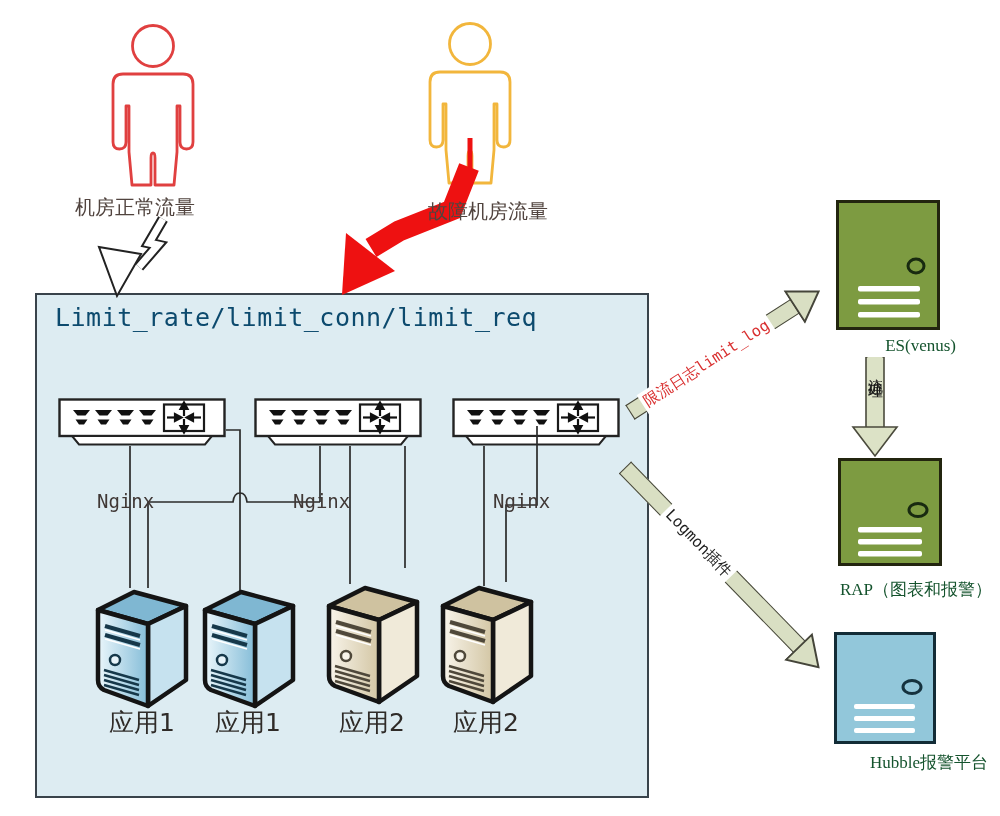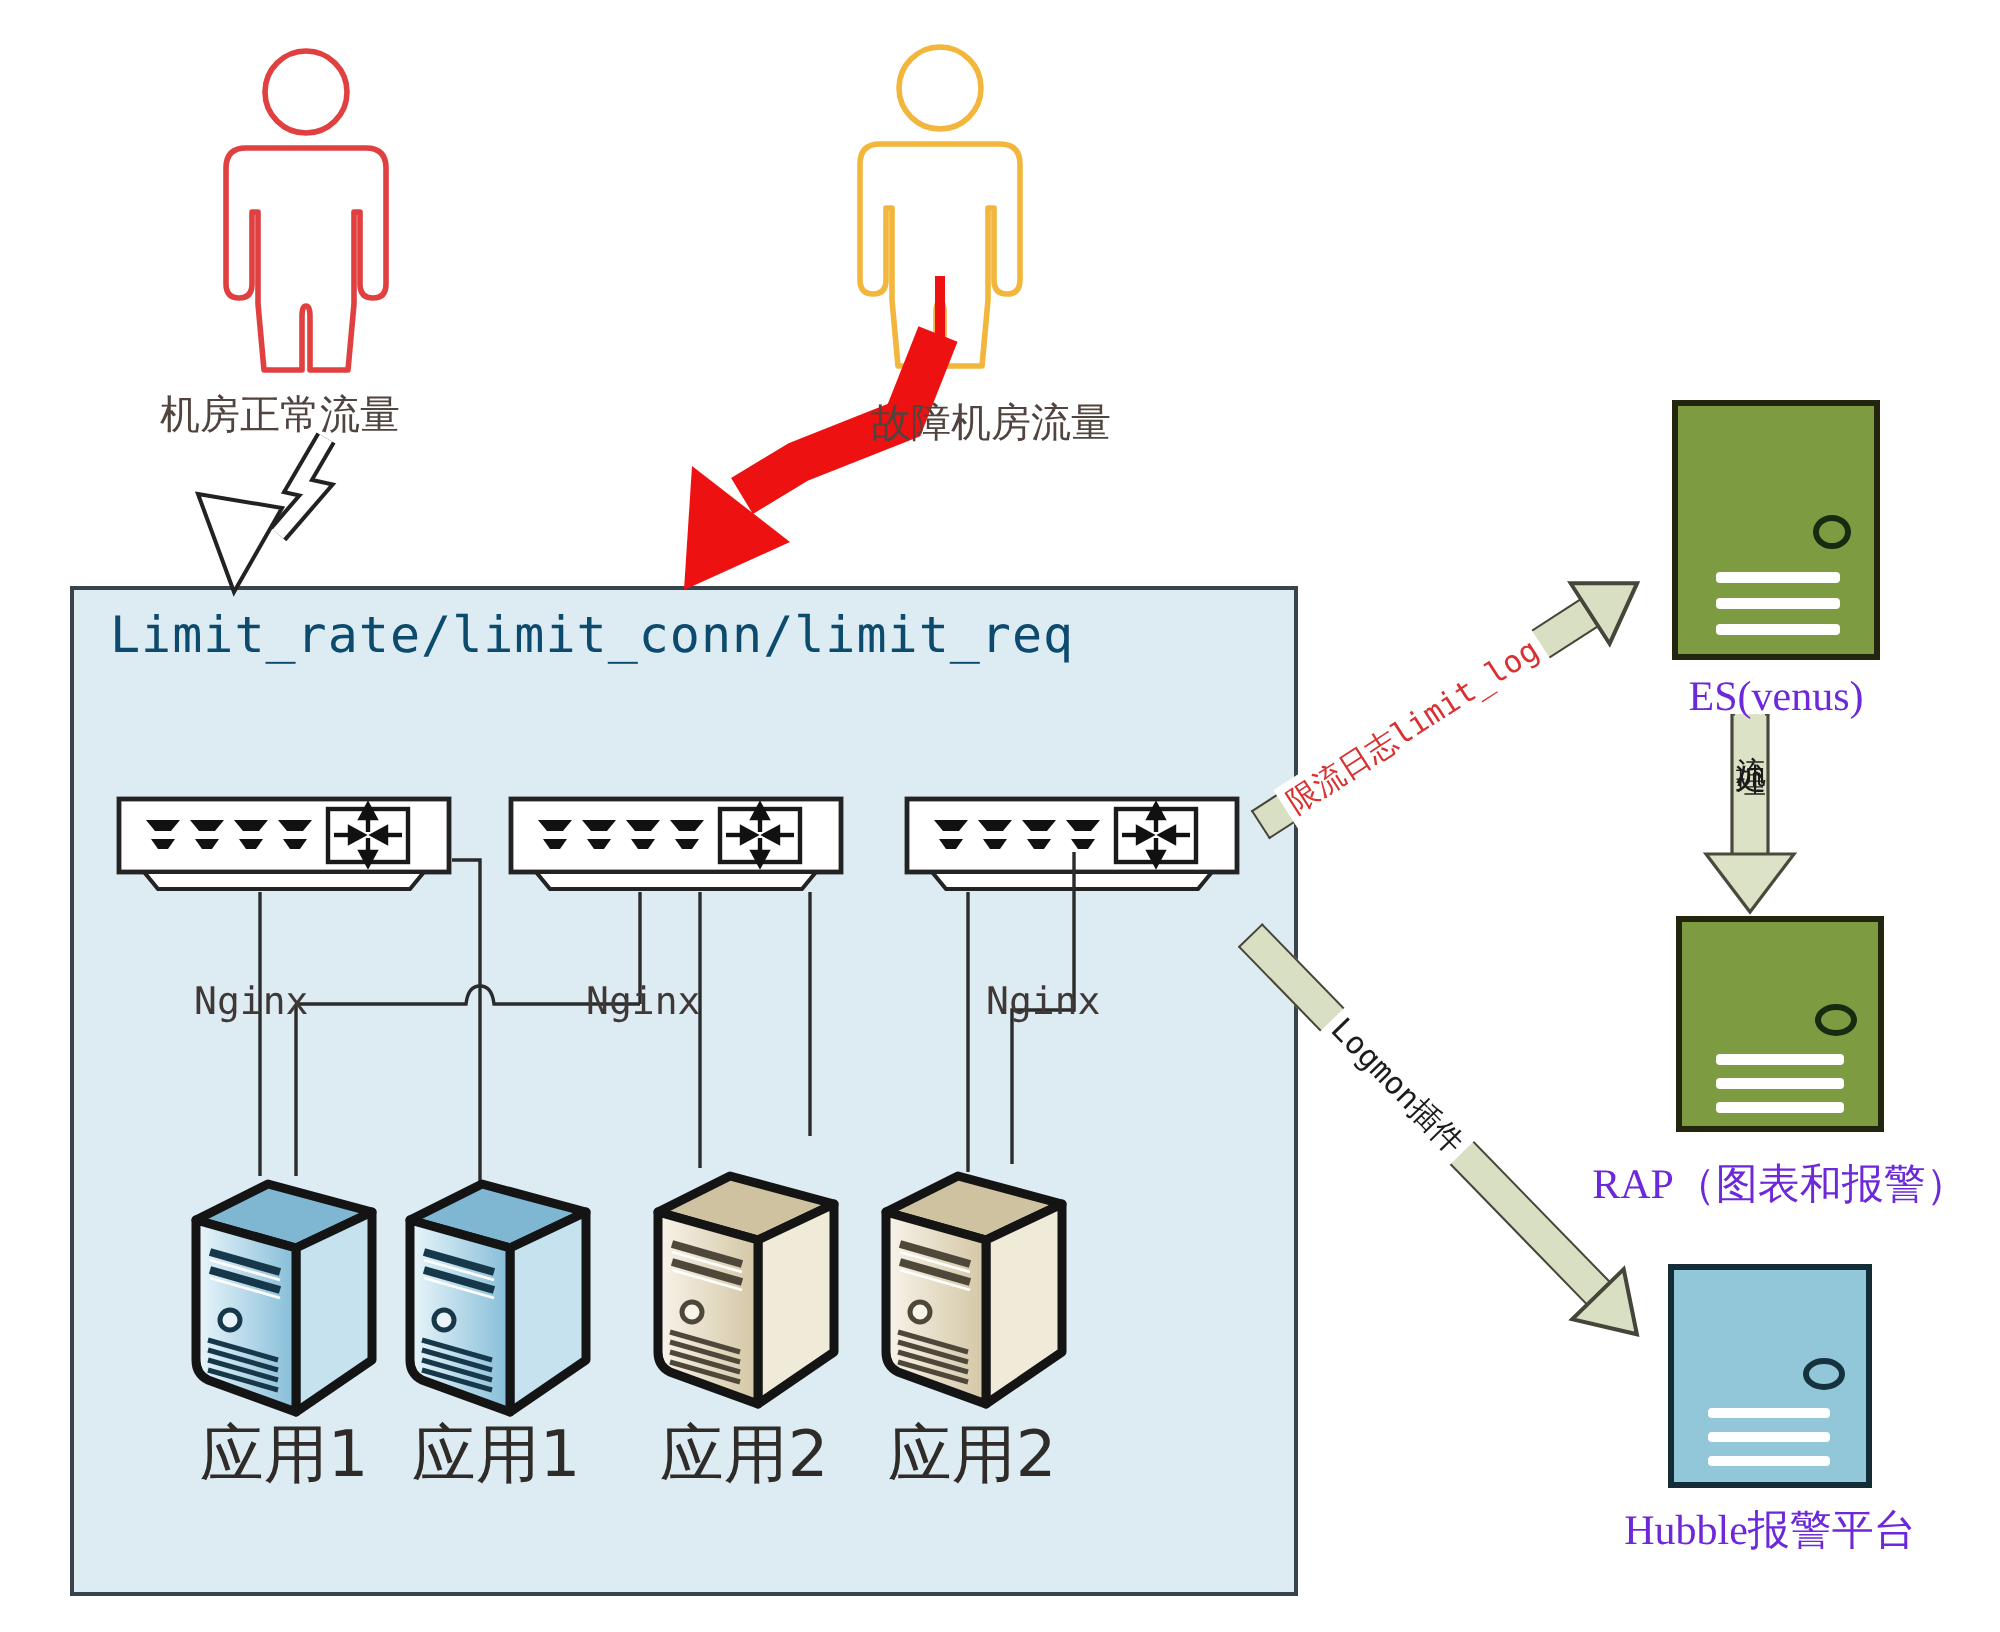--- a/index.html
+++ b/index.html
@@ -1,40 +1,40 @@
 <!DOCTYPE html>
 <html><head>
 <meta charset="utf-8">
 <style>
   html,body{margin:0;padding:0;background:#fff;}
   #canvas{position:relative;width:1000px;height:816px;background:#ffffff;overflow:hidden;
           font-family:"DejaVu Sans", sans-serif;}
-  .lbl{position:absolute;text-align:center;color:#51443f;font-size:20px;
+  .lbl{position:absolute;text-align:left;color:#51443f;font-size:20px;
        font-family:"DejaVu Sans", sans-serif;z-index:6;}
   
   .container-box{position:absolute;left:35px;top:293px;width:614px;height:505px;
       background:#ddecf2;border:2.5px solid #39434b;box-sizing:border-box;z-index:1;}
   .container-title{position:absolute;left:55px;top:303px;z-index:2;color:#0c4a6e;
       font-family:"DejaVu Sans Mono","Liberation Mono",monospace;font-size:25px;letter-spacing:.5px;}
   
   .person{position:absolute;z-index:2;}
   
   .switch{position:absolute;width:168px;height:50px;z-index:2;}
   .nginx-label{position:absolute;width:80px;z-index:5;
       font-family:"DejaVu Sans Mono","Liberation Mono",monospace;font-size:19px;color:#403836;}
   
   #overlay{position:absolute;left:0;top:0;z-index:3;pointer-events:none;}
   
   .server{position:absolute;z-index:4;}
-  .server-label{position:absolute;width:110px;text-align:center;font-size:32px;color:#2f2b28;z-index:5;}
+  .server-label{position:absolute;width:110px;text-align:center;font-size:25px;color:#2f2b28;z-index:5;}
   
   .node{position:absolute;box-sizing:border-box;z-index:2;}
   .node.green{background:#7d9b41;border:3px solid #23250f;}
   .node.blue{background:#92c7da;border:3px solid #132c36;}
-  .node-label{position:absolute;text-align:center;z-index:5;color:#6d28d9;font-size:21px;
+  .node-label{position:absolute;text-align:right;z-index:5;color:#14532d;font-size:17px;
       font-family:"Liberation Serif","DejaVu Serif",serif;}
   
   .flow-arrow{position:absolute;height:17px;background:#d9dfc3;border:1.6px solid #45453a;
       border-right:none;box-sizing:border-box;transform-origin:0 50%;z-index:3;}
   .flow-arrow .head{position:absolute;top:50%;transform:translateY(-50%);}
   .flow-arrow .band{position:absolute;top:50%;transform:translateY(-50%);background:#ffffff;
       padding:1px 3px;white-space:nowrap;font-size:15.5px;
       font-family:"DejaVu Sans Mono","Liberation Mono",monospace;}
   #limit-log-arrow{left:630px;top:404px;width:196px;transform:rotate(-32.8deg);}
   #limit-log-arrow .band{left:14px;color:#d93030;}

